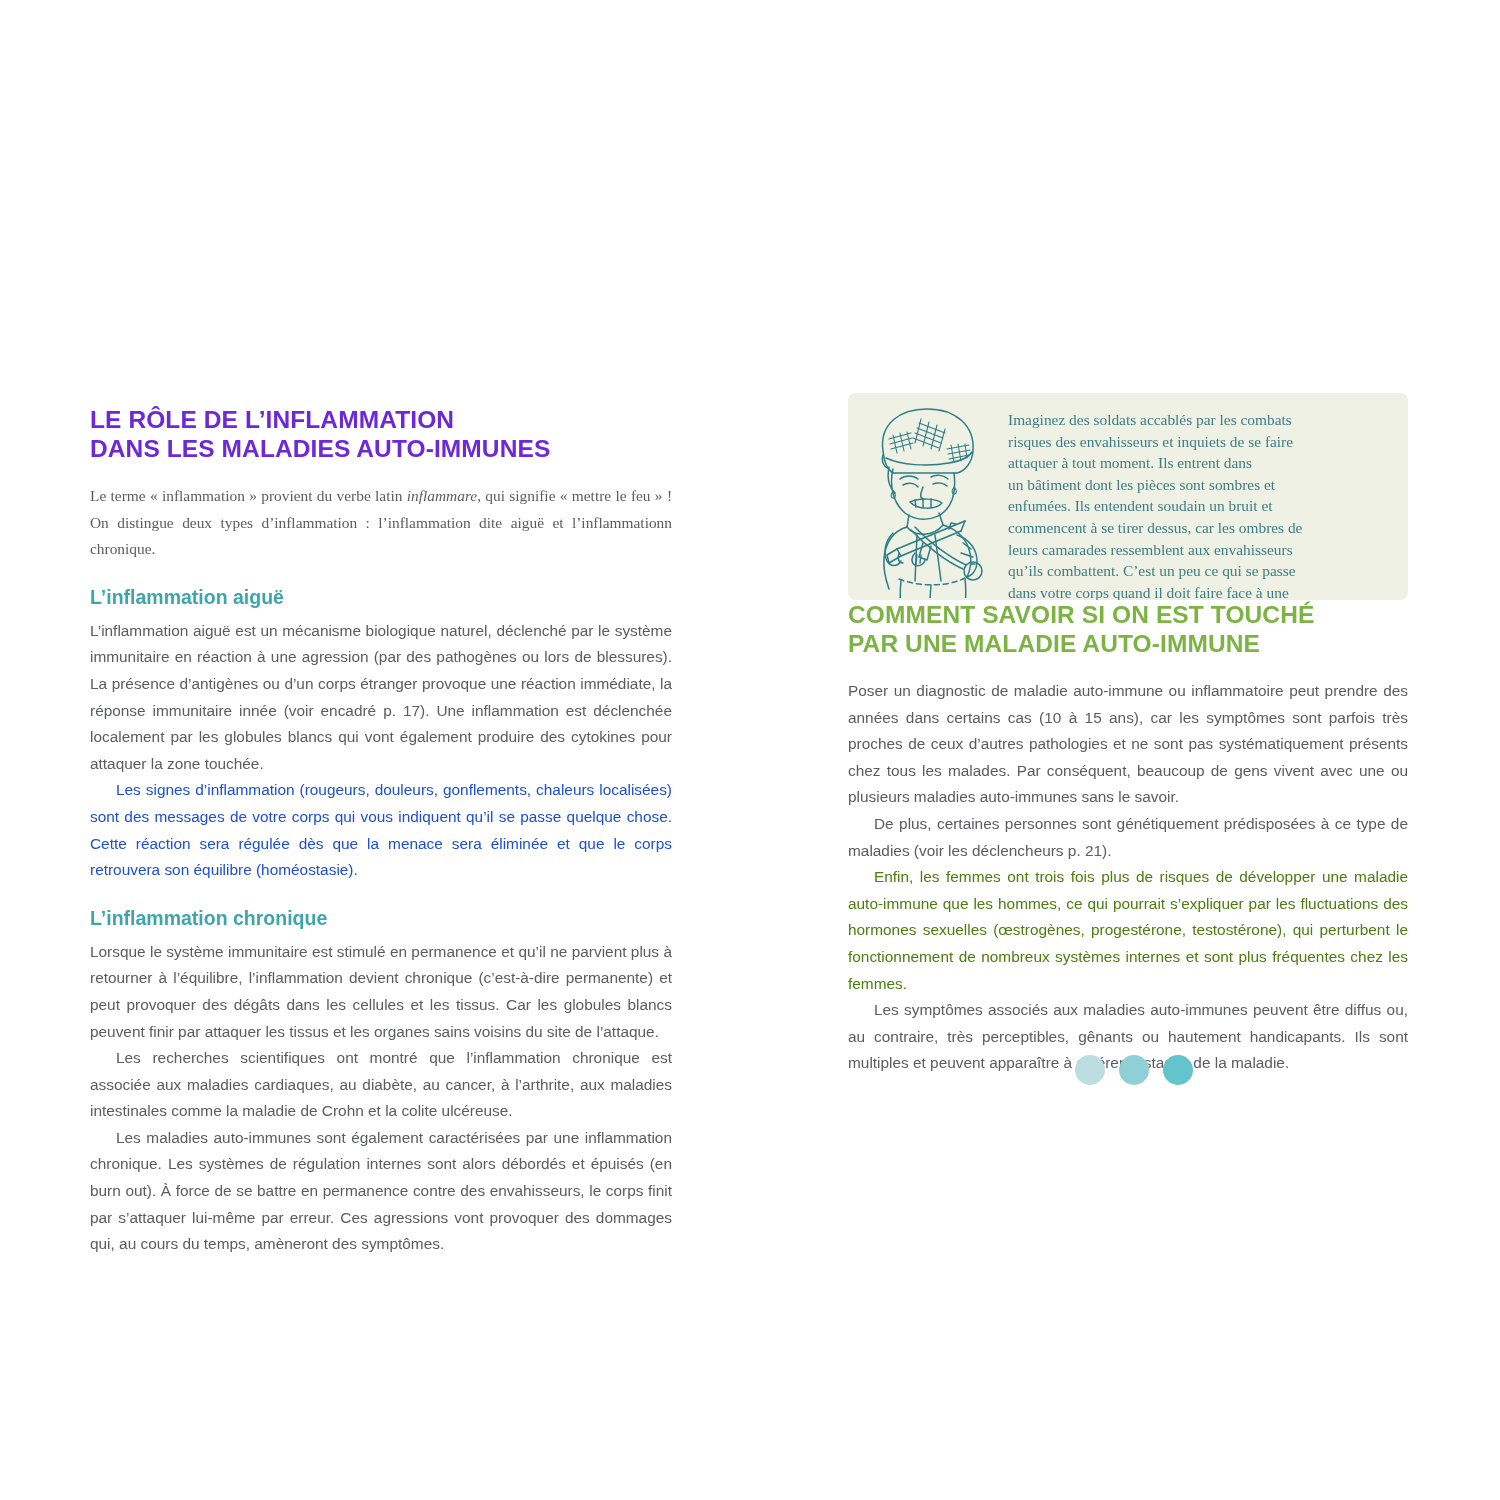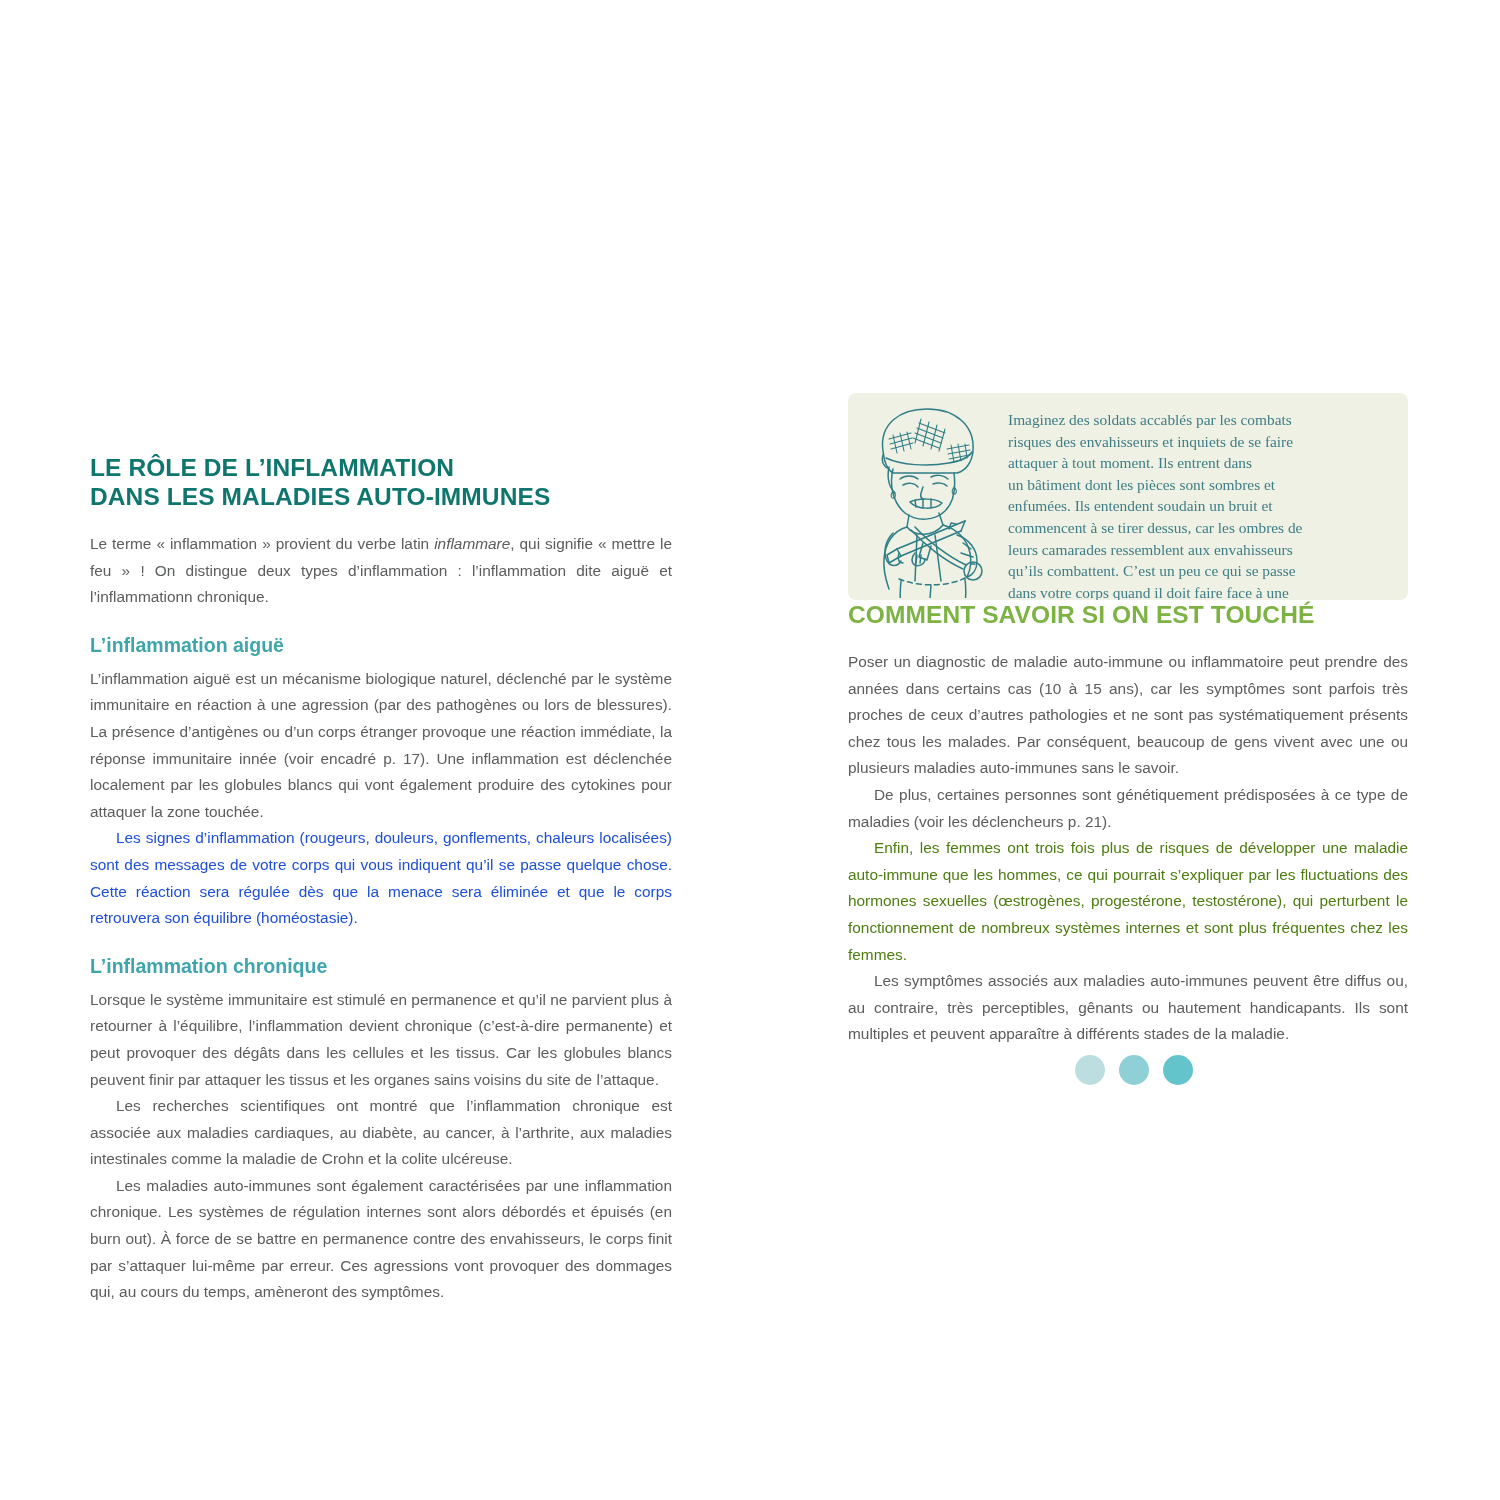--- a/index.html
+++ b/index.html
@@ -118,26 +118,26 @@
     display: block;
   }
 </style>
 </head>
 <body>
 
 <div class="page">
 
   <div class="col-left">
 
-    <h1 class="section-title" style="color: #0f766e; margin-top: 48px;">
+    <h1 class="section-title" style="color: #6d28d9;">
       <span class="ln">LE RÔLE DE L’INFLAMMATION</span>
       <span class="ln">DANS LES MALADIES AUTO-IMMUNES</span>
     </h1>
 
-    <p class="body noindent" style="color: rgb(91, 92, 94);"><span>Le terme « inflammation » provient du verbe latin </span><em>inflammare</em><span>, qui signifie « mettre le feu » ! On distingue deux types d’inflammation : l’inflammation dite aiguë et l’inflammationn chronique.</span></p>
+    <p class="body noindent" style="color: rgb(91, 92, 94); font-family: Liberation Serif, serif;"><span>Le terme « inflammation » provient du verbe latin </span><em>inflammare</em><span>, qui signifie « mettre le feu » ! On distingue deux types d’inflammation : l’inflammation dite aiguë et l’inflammationn chronique.</span></p>
 
     <h2 class="sub-title" style="color: rgb(62, 166, 170);">L’inflammation aiguë</h2>
 
     <p class="body noindent" style="color: rgb(91, 92, 94);">L’inflammation aiguë est un mécanisme biologique naturel, déclenché par le système immunitaire en réaction à une agression (par des pathogènes ou lors de blessures). La présence d’antigènes ou d’un corps étranger provoque une réaction immédiate, la réponse immunitaire innée (voir encadré p. 17). Une inflammation est déclenchée localement par les globules blancs qui vont également produire des cytokines pour attaquer la zone touchée.</p>
     <p class="body" style="color: #1d4ed8;">Les signes d’inflammation (rougeurs, douleurs, gonflements, chaleurs localisées) sont des messages de votre corps qui vous indiquent qu’il se passe quelque chose. Cette réaction sera régulée dès que la menace sera éliminée et que le corps retrouvera son équilibre (homéostasie).</p>
 
     <h2 class="sub-title" style="color: rgb(62, 166, 170);">L’inflammation chronique</h2>
 
     <p class="body noindent" style="color: rgb(91, 92, 94);">Lorsque le système immunitaire est stimulé en permanence et qu’il ne parvient plus à retourner à l’équilibre, l’inflammation devient chronique (c’est-à-dire permanente) et peut provoquer des dégâts dans les cellules et les tissus. Car les globules blancs peuvent finir par attaquer les tissus et les organes sains voisins du site de l’attaque.</p>
     <p class="body" style="color: rgb(91, 92, 94);">Les recherches scientifiques ont montré que l’inflammation chronique est associée aux maladies cardiaques, au diabète, au cancer, à l’arthrite, aux maladies intestinales comme la maladie de Crohn et la colite ulcéreuse.</p>
@@ -258,20 +258,21 @@
         <span class="ln">commencent à se tirer dessus, car les ombres de</span>
         <span class="ln">leurs camarades ressemblent aux envahisseurs</span>
         <span class="ln">qu’ils combattent. C’est un peu ce qui se passe</span>
         <span class="ln">dans votre corps quand il doit faire face à une</span>
 
       </div>
     </div>
 
     <h1 class="section-title" style="color: rgb(124, 179, 66);">
       <span class="ln">COMMENT SAVOIR SI ON EST TOUCHÉ</span>
+      <span class="ln">PAR UNE MALADIE AUTO-IMMUNE</span>
     </h1>
 
     <p class="body noindent" style="color: rgb(91, 92, 94);">Poser un diagnostic de maladie auto-immune ou inflammatoire peut prendre des années dans certains cas (10 à 15 ans), car les symptômes sont parfois très proches de ceux d’autres pathologies et ne sont pas systématiquement présents chez tous les malades. Par conséquent, beaucoup de gens vivent avec une ou plusieurs maladies auto-immunes sans le savoir.</p>
     <p class="body" style="color: rgb(91, 92, 94);">De plus, certaines personnes sont génétiquement prédisposées à ce type de maladies (voir les déclencheurs p. 21).</p>
     <p class="body" style="color: #4d7c0f;">Enfin, les femmes ont trois fois plus de risques de développer une maladie auto-immune que les hommes, ce qui pourrait s’expliquer par les fluctuations des hormones sexuelles (œstrogènes, progestérone, testostérone), qui perturbent le fonctionnement de nombreux systèmes internes et sont plus fréquentes chez les femmes.</p>
     <p class="body" style="color: rgb(91, 92, 94);">Les symptômes associés aux maladies auto-immunes peuvent être diffus ou, au contraire, très perceptibles, gênants ou hautement handicapants. Ils sont multiples et peuvent apparaître à différents stades de la maladie.</p>
   </div>
 
   <div class="dots">
     <span class="dot" style="background: rgb(188, 222, 225);"></span>

